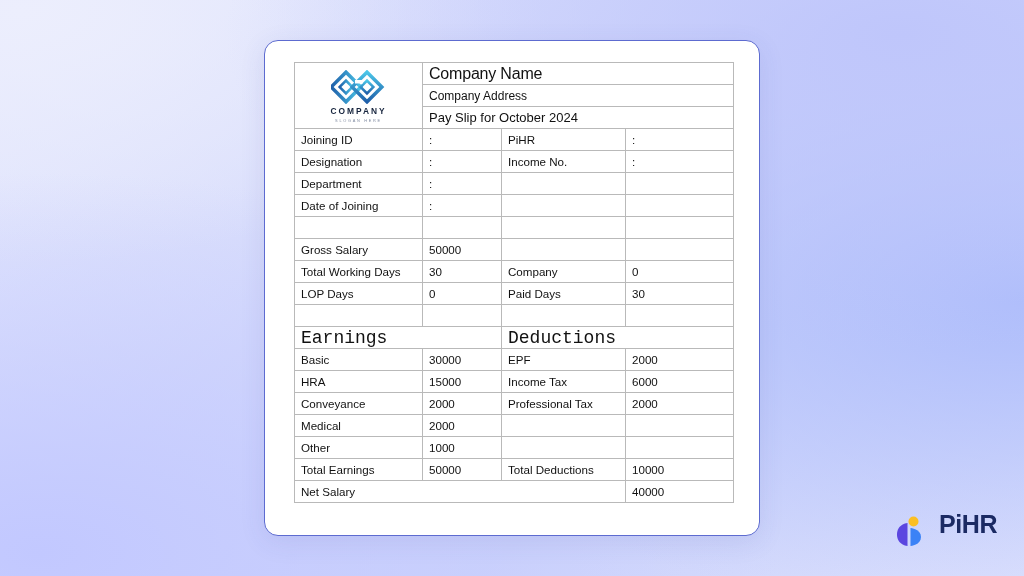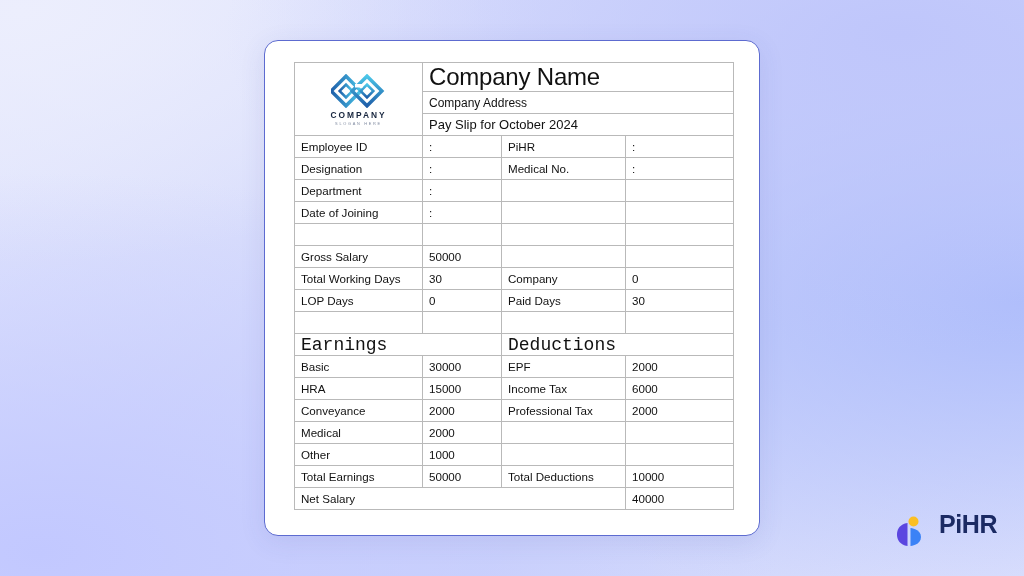--- a/index.html
+++ b/index.html
@@ -76,21 +76,21 @@
   .logo-cell {
     border-right: 1.6px solid #6b6b6b;
     border-bottom: 1.6px solid #6b6b6b;
     padding: 0;
     text-align: center;
     vertical-align: middle;
     margin-top: 12px;
   }
   .hdr-name {
     height: 33px;
-    font-size: 24px;
+    font-size: 16px;
     font-weight: bold;
     text-align: center;
     letter-spacing: -0.2px;
     border-top: 1.6px solid #6b6b6b;
     border-right: 1.6px solid #6b6b6b;
   }
   .hdr-addr {
     height: 28px;
     font-size: 12px;
     text-align: center;
@@ -209,29 +209,29 @@
         <td class="hdr-name" colspan="3">Company Name</td>
       </tr>
       <tr>
         <td class="hdr-addr" colspan="3">Company Address</td>
       </tr>
       <tr>
         <td class="hdr-slip" colspan="3">Pay Slip for October 2024</td>
       </tr>
 
       <tr>
-        <td>Employee ID</td>
+        <td>Joining ID</td>
         <td>:</td>
         <td>PiHR</td>
         <td>:</td>
       </tr>
       <tr>
         <td>Designation</td>
         <td>:</td>
-        <td>Medical No.</td>
+        <td>Income No.</td>
         <td>:</td>
       </tr>
       <tr>
         <td>Department</td>
         <td>:</td>
         <td class="blank"></td>
         <td class="blank"></td>
       </tr>
       <tr>
         <td>Date of Joining</td>

